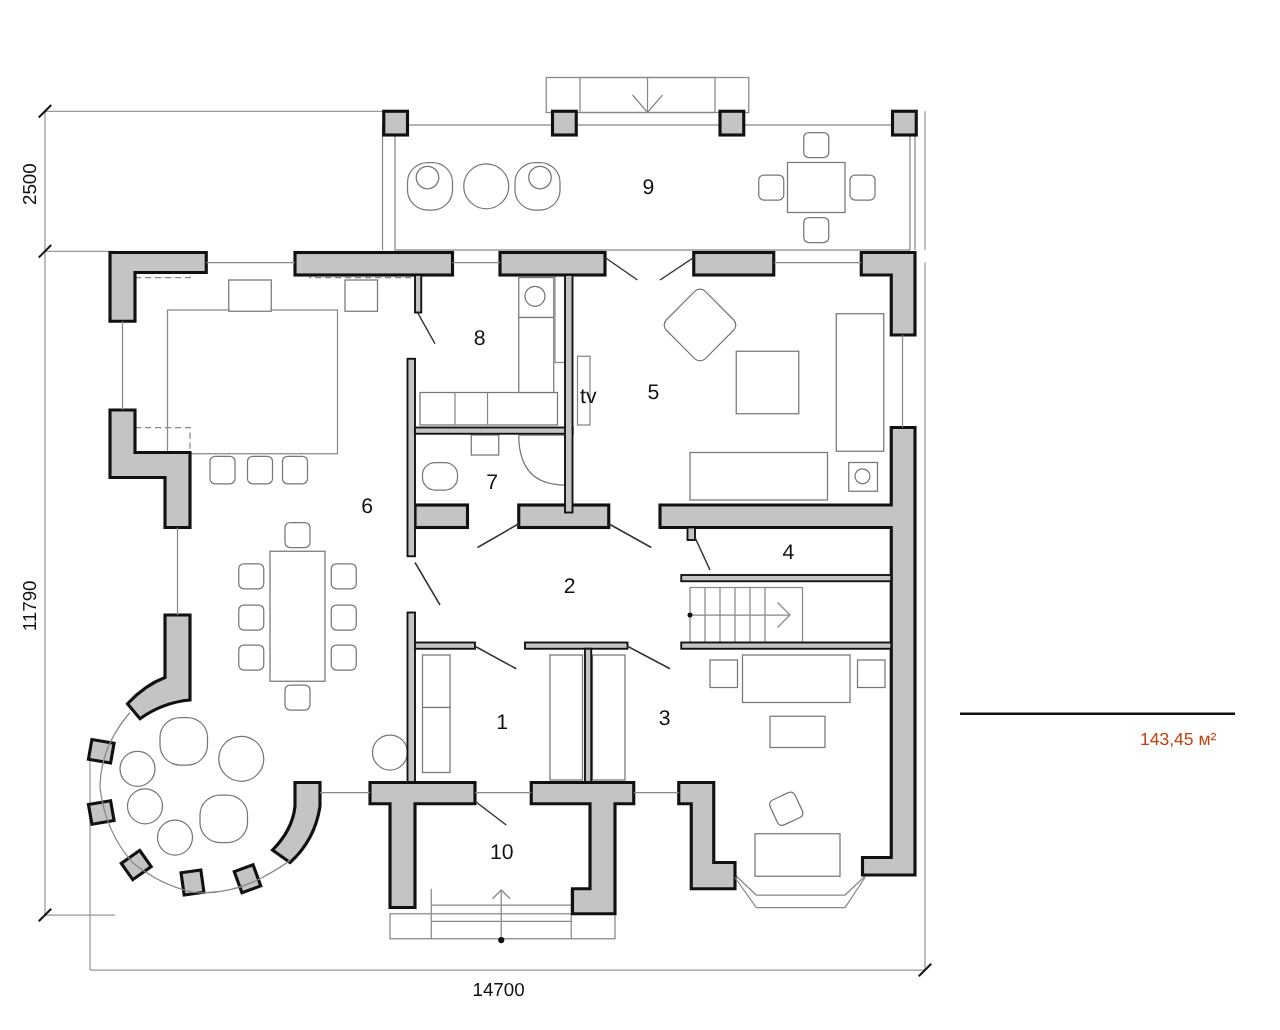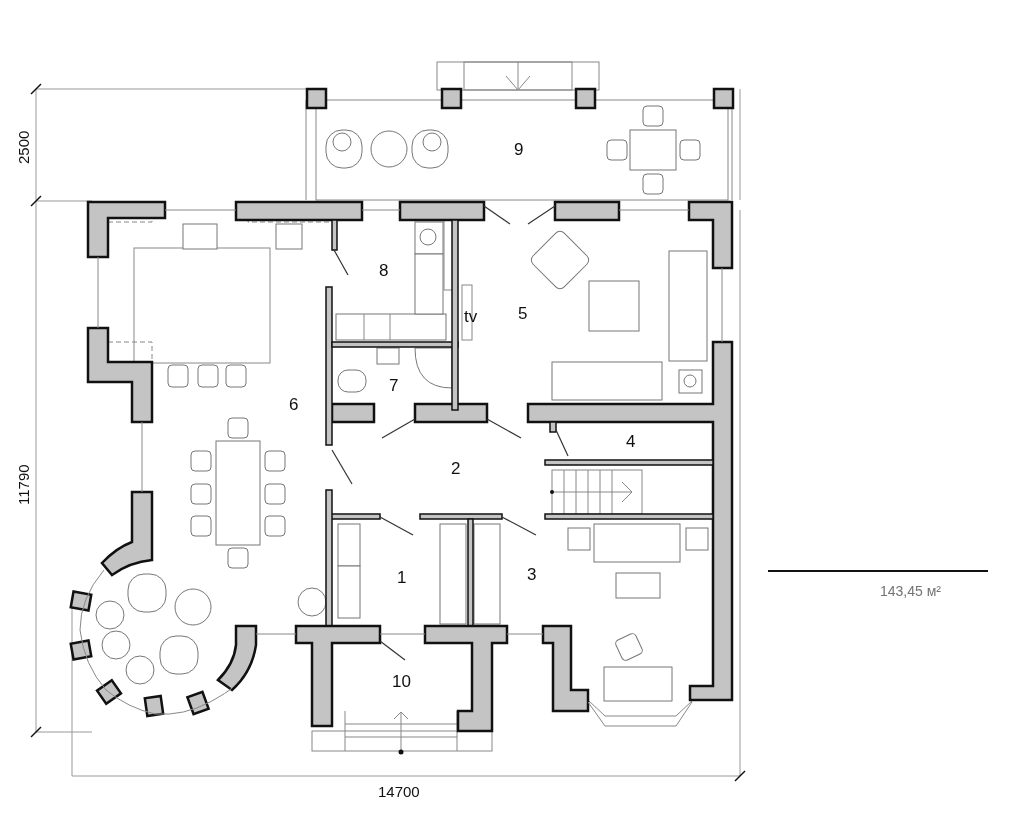--- a/index.html
+++ b/index.html
@@ -7,21 +7,21 @@
   svg{position:absolute;left:0;top:0;}
   .wall{fill:#c4c4c4;stroke:#111;stroke-width:2.5;}
   .thin{fill:none;stroke:#888;stroke-width:1;}
   .furn{fill:#fff;stroke:#777;stroke-width:1;}
   .dim{fill:none;stroke:#999;stroke-width:1;}
   .tick{stroke:#111;stroke-width:1.5;}
   .door{stroke:#333;stroke-width:1.2;fill:none;}
   .dash{fill:none;stroke:#888;stroke-width:1;stroke-dasharray:5 3;}
   .lbl{font-family:"Liberation Sans",sans-serif;font-size:17px;fill:#111;}
   .dimtxt{font-family:"Liberation Sans",sans-serif;font-size:15px;fill:#111;}
-  .area{position:absolute;left:880px;top:583px;font-size:14px;color:#737373;font-family:"Liberation Sans",sans-serif;}
+  .area{position:absolute;left:912px;top:583px;font-size:14px;color:#c2410c;font-family:"Liberation Sans",sans-serif;}
   .area-line{position:absolute;left:768px;top:570px;width:220px;height:2px;background:#111;}
 </style>
 </head>
 <body>
 
 <svg width="1024" height="824" viewBox="0 0 1024 824">
 
   <g>
     <line class="dim" x1="36" y1="89" x2="310" y2="89"></line>
     <line class="dim" x1="36" y1="201" x2="92" y2="201"></line>

